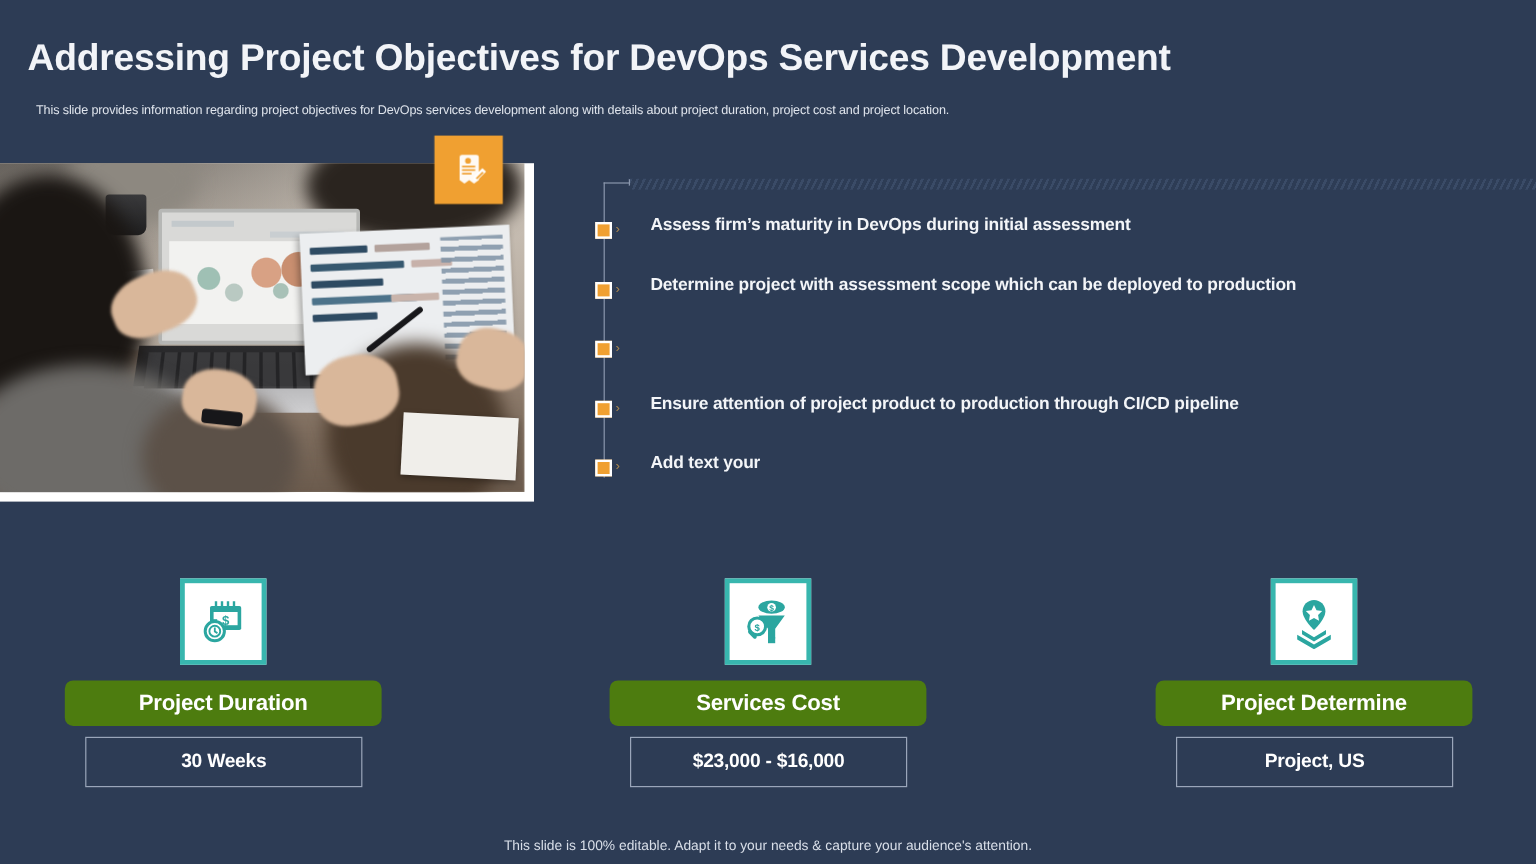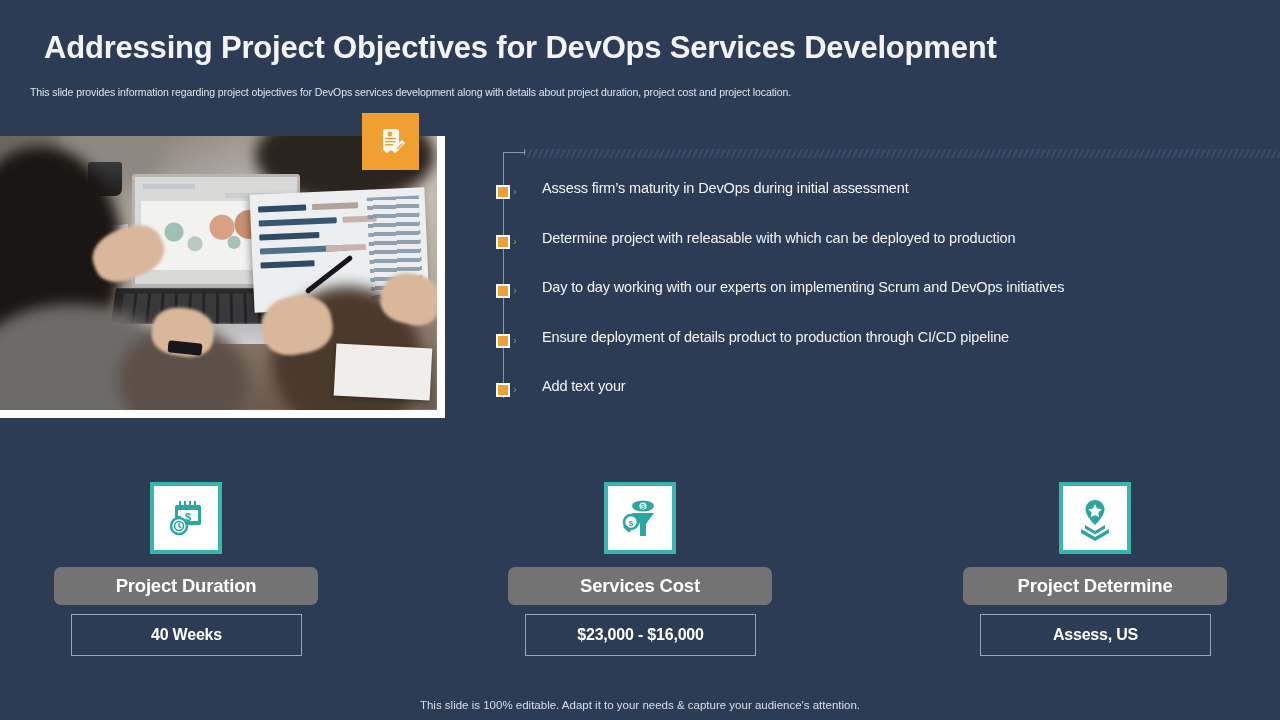--- a/index.html
+++ b/index.html
@@ -7,21 +7,21 @@
   body {
     background:#2d3c55;
     font-family:"Liberation Sans", sans-serif;
     color:#ffffff;
     position:relative;
     overflow:hidden;
   }
 
   
   #slide-title {
-    position:absolute; left:44px; top:30px; width:1220px;
+    position:absolute; left:23px; top:30px; width:1220px;
     font-size:31px; font-weight:700; letter-spacing:-0.2px;
     color:#f2f4f8; white-space:nowrap;
   }
   #slide-subtitle {
     position:absolute; left:30px; top:86px; width:1000px;
     font-size:10.5px; font-weight:400; color:#dfe4ec; letter-spacing:-0.1px;
   }
 
   
   #photo-frame {
@@ -153,37 +153,37 @@
   .bullet-row { position:relative; height:49.5px; }
   .bullet-marker {
     position:absolute; left:0px; top:7px; width:14px; height:14px;
     background:#f0a031; border:2px solid #ffffff;
   }
   .bullet-chev {
     position:absolute; left:17px; top:6px; font-size:11px; color:#b08a4e; line-height:14px;
   }
   .bullet-text {
     position:absolute; left:46px; top:2px; font-size:14.5px; color:#f3f5f8;
-    white-space:nowrap; letter-spacing:-0.15px;
+    white-space:nowrap; letter-spacing:-0.15px;font-weight:bold;
   }
 
   
   .card { position:absolute; top:482px; width:340px; }
   #card-0 { left:16px; }
   #card-1 { left:470px; }
   #card-2 { left:925px; }
 
   .card-icon-box {
     position:absolute; left:134px; top:0px; width:72px; height:72px;
     background:#ffffff; border:4px solid #38b6ae;
     display:flex; align-items:center; justify-content:center;
   }
   .card-pill {
     position:absolute; left:38px; top:85px; width:264px; height:38px;
-    background:#737373; border-radius:7px;
+    background:#4d7c0f; border-radius:7px;
     display:flex; align-items:center; justify-content:center;
     font-size:18.5px; font-weight:700; color:#ffffff; letter-spacing:-0.2px;
   }
   .card-value {
     position:absolute; left:55px; top:132px; width:231px; height:42px;
     border:1px solid #9aa6ba;
     display:flex; align-items:center; justify-content:center;
     font-size:16px; font-weight:700; color:#ffffff; letter-spacing:-0.2px;
   }
 
@@ -261,31 +261,30 @@
 
 <div id="bullets">
   <div class="bullet-row">
     <span class="bullet-marker"></span>
     <span class="bullet-chev">›</span>
     <span class="bullet-text">Assess firm’s maturity in DevOps during initial  assessment</span>
   </div>
   <div class="bullet-row">
     <span class="bullet-marker"></span>
     <span class="bullet-chev">›</span>
-    <span class="bullet-text">Determine project with releasable with which can be deployed to production</span>
-  </div>
-  <div class="bullet-row">
-    <span class="bullet-marker"></span>
-    <span class="bullet-chev">›</span>
-    <span class="bullet-text">Day to day working with our experts on implementing Scrum and DevOps initiatives</span>
-  </div>
-  <div class="bullet-row">
-    <span class="bullet-marker"></span>
-    <span class="bullet-chev">›</span>
-    <span class="bullet-text">Ensure deployment of details product to production through CI/CD pipeline</span>
+    <span class="bullet-text">Determine project with assessment scope which can be deployed to production</span>
+  </div>
+  <div class="bullet-row">
+    <span class="bullet-marker"></span>
+    <span class="bullet-chev">›</span>
+  </div>
+  <div class="bullet-row">
+    <span class="bullet-marker"></span>
+    <span class="bullet-chev">›</span>
+    <span class="bullet-text">Ensure attention of project product to production through CI/CD pipeline</span>
   </div>
   <div class="bullet-row">
     <span class="bullet-marker"></span>
     <span class="bullet-chev">›</span>
     <span class="bullet-text">Add text your</span>
   </div>
 </div>
 
 <div class="card" id="card-0">
   <div class="card-icon-box">
@@ -297,21 +296,21 @@
         <path d="M16 6h2v6h-2zM21 6h2v6h-2zM26 6h2v6h-2zM31 6h2v6h-2z"></path>
         <text x="25" y="26" font-size="11" font-weight="700" text-anchor="middle" fill="#2ba6a0" font-family="Liberation Sans, sans-serif">$</text>
         <circle cx="16" cy="31" r="8" fill="#ffffff" stroke="#2ba6a0" stroke-width="2.5"></circle>
         <circle cx="16" cy="31" r="4.5" fill="none" stroke="#2ba6a0" stroke-width="1.6"></circle>
         <path d="M16 28v3.2l2.2 1.4" stroke="#2ba6a0" stroke-width="1.5" fill="none"></path>
         <rect x="14" y="21" width="4" height="2.2"></rect>
       </g>
     </svg>
   </div>
   <div class="card-pill">Project Duration</div>
-  <div class="card-value">40 Weeks</div>
+  <div class="card-value">30 Weeks</div>
 </div>
 
 <div class="card" id="card-1">
   <div class="card-icon-box">
     <svg width="46" height="46" viewBox="0 0 46 46" aria-hidden="true">
       <g fill="#2ba6a0">
         <ellipse cx="26" cy="11" rx="11" ry="5.5"></ellipse>
         <circle cx="26" cy="11" r="3.6" fill="#ffffff"></circle>
         <text x="26" y="14.2" font-size="7" font-weight="700" text-anchor="middle" fill="#2ba6a0" font-family="Liberation Sans, sans-serif">$</text>
         <path d="M15 18h22l-8 11v8l-6 3v-11z"></path>
@@ -331,16 +330,16 @@
     <svg width="46" height="46" viewBox="0 0 46 46" aria-hidden="true">
       <g fill="#2ba6a0">
         <path d="M23 5c-5.3 0-9.5 4.2-9.5 9.4 0 6.8 9.5 15.6 9.5 15.6s9.5-8.8 9.5-15.6C32.5 9.2 28.3 5 23 5z"></path>
         <path d="M23 9.2l2.1 4.3 4.7.7-3.4 3.3.8 4.7-4.2-2.2-4.2 2.2.8-4.7-3.4-3.3 4.7-.7z" fill="#ffffff"></path>
         <path d="M13 30l10 6 10-6v3.5l-10 6-10-6z"></path>
         <path d="M9 34l14 8 14-8v4l-14 8-14-8z"></path>
       </g>
     </svg>
   </div>
   <div class="card-pill">Project Determine</div>
-  <div class="card-value">Assess, US</div>
+  <div class="card-value">Project, US</div>
 </div>
 
 <div id="footer-note">This slide is 100% editable. Adapt it to your needs &amp; capture your audience's attention.</div>
 
 </body></html>

